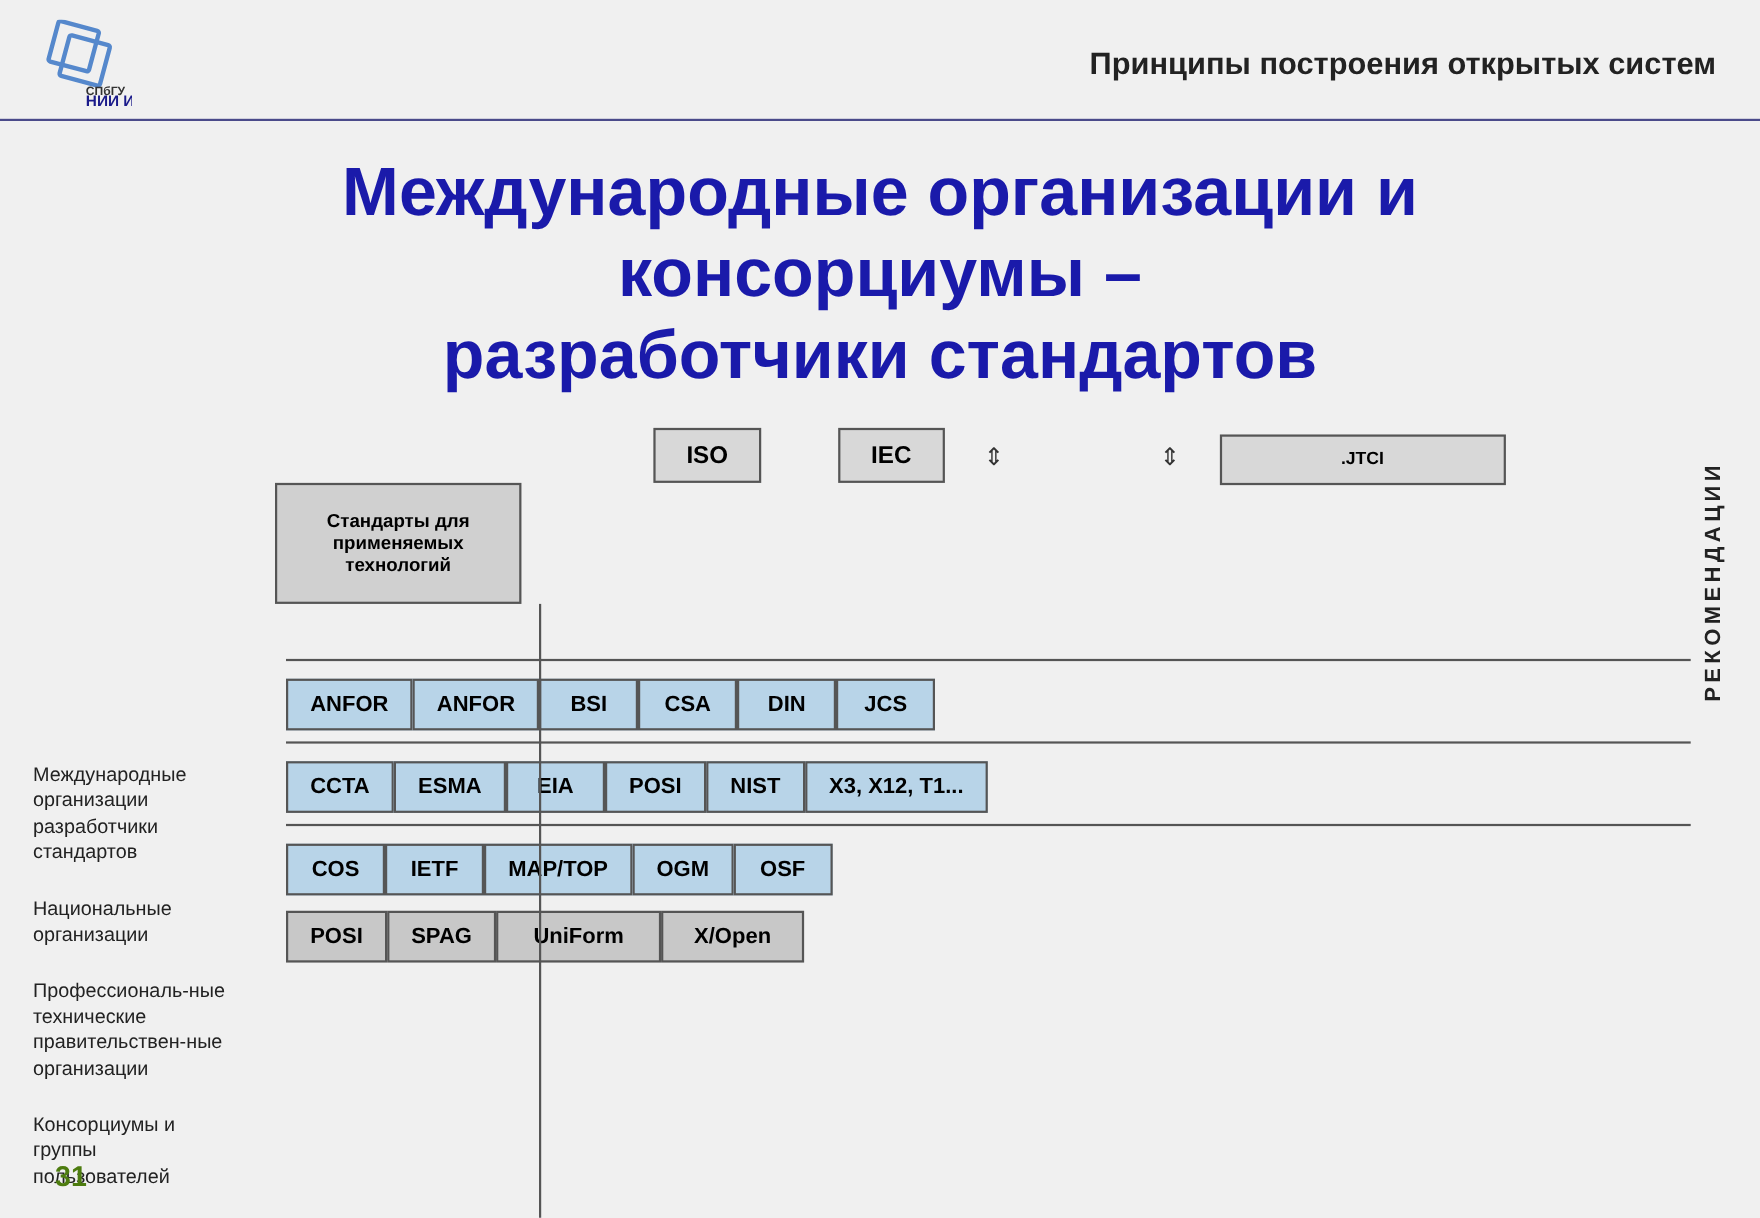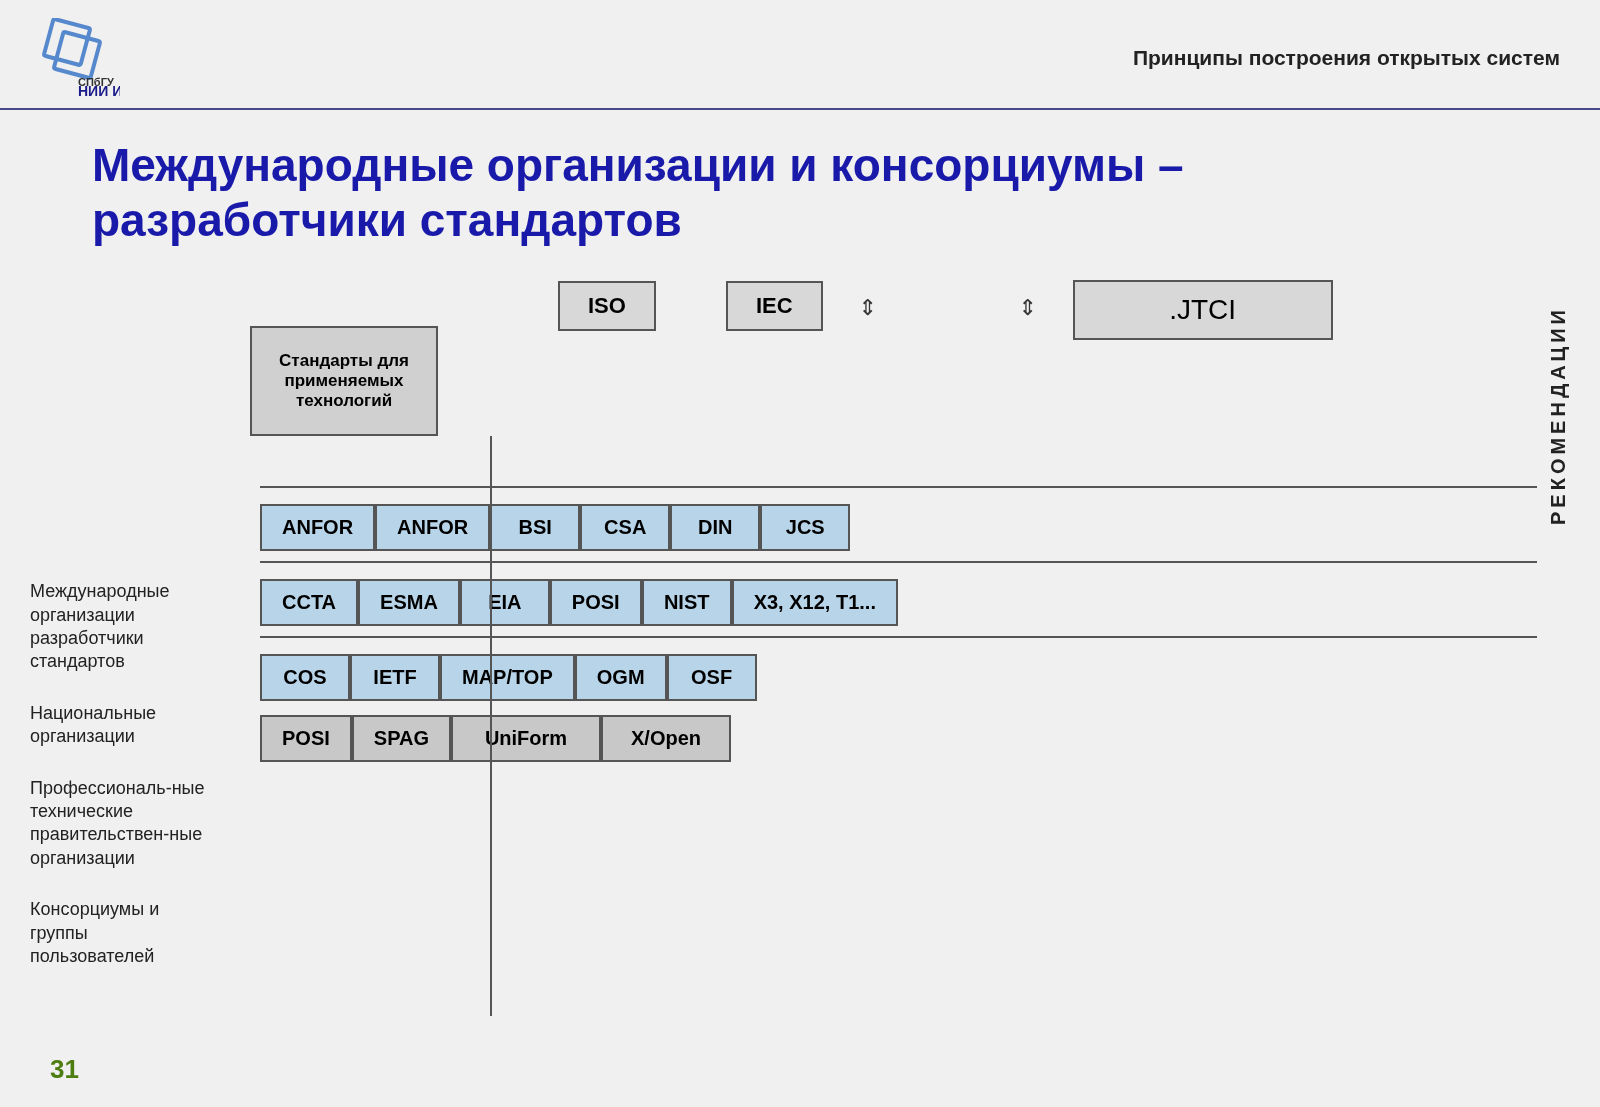--- a/index.html
+++ b/index.html
@@ -25,29 +25,30 @@
       padding: 18px 40px 10px 30px;
       border-bottom: 2px solid #4a4a8a;
     }
     .logo-area {
       display: flex;
       align-items: center;
       gap: 10px;
     }
     .logo-svg { width: 90px; height: 80px; }
     .header-title {
-      font-size: 21px;
+      font-size: 28px;
       font-weight: bold;
       color: #222;
       text-align: center;
     }
     
     .main-title {
+      text-align: center;
       padding: 28px 92px 18px;
-      font-size: 46px;
+      font-size: 62px;
       font-weight: bold;
       color: #1a1aaa;
       line-height: 1.2;
     }
     
     .content {
       display: flex;
       flex-direction: row;
       padding: 0 30px;
       gap: 0;
@@ -81,21 +82,21 @@
       flex-direction: row;
       align-items: flex-start;
       padding: 0 0 10px 0;
       gap: 0;
       height: 220px;
       position: relative;
     }
     .standards-box {
       background: #d0d0d0;
       border: 2px solid #555;
-      width: 188px;
+      width: 224px;
       min-height: 110px;
       display: flex;
       align-items: center;
       justify-content: center;
       text-align: center;
       font-size: 17px;
       font-weight: bold;
       padding: 14px 10px;
       margin-top: 60px;
       margin-left: 40px;
@@ -133,22 +134,22 @@
       color: #333;
       text-align: center;
       width: 90px;
       display: flex;
       justify-content: center;
     }
     .jtci-box {
       background: #d8d8d8;
       border: 2px solid #555;
       padding: 12px 60px;
-      font-size: 28px;
-      font-weight: normal;
+      font-size: 16px;
+      font-weight: bold;
       text-align: center;
       min-width: 260px;
       margin-top: 4px;
     }
     
     .vert-line {
       position: absolute;
       left: 280px;
       top: 170px;
       width: 2px;

